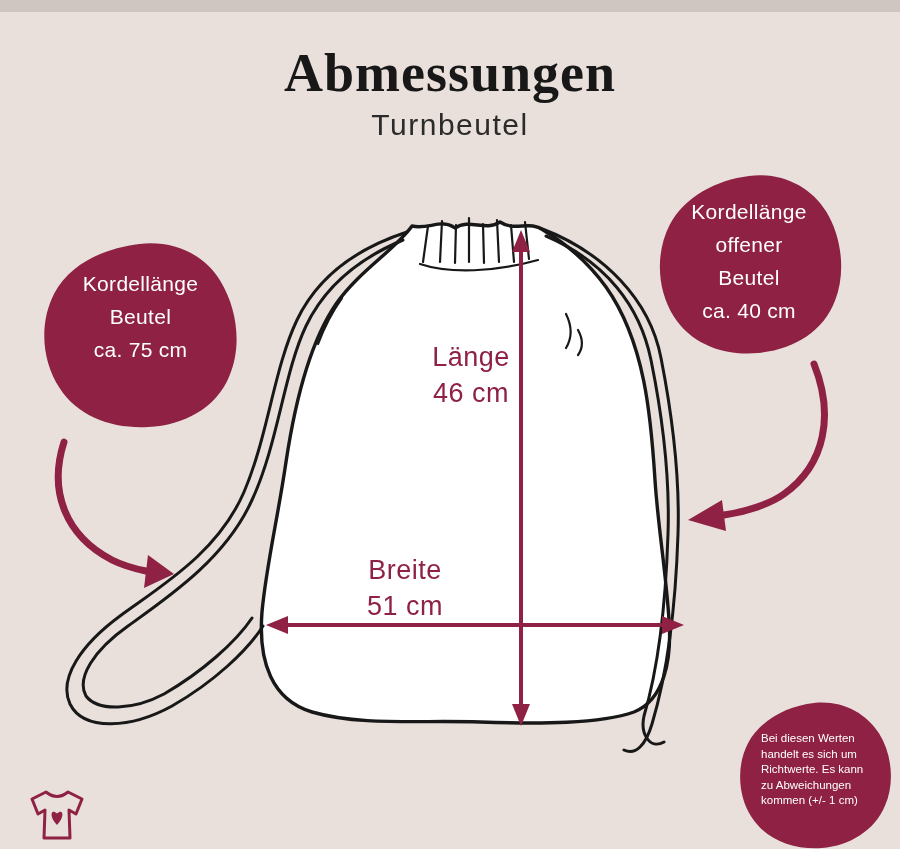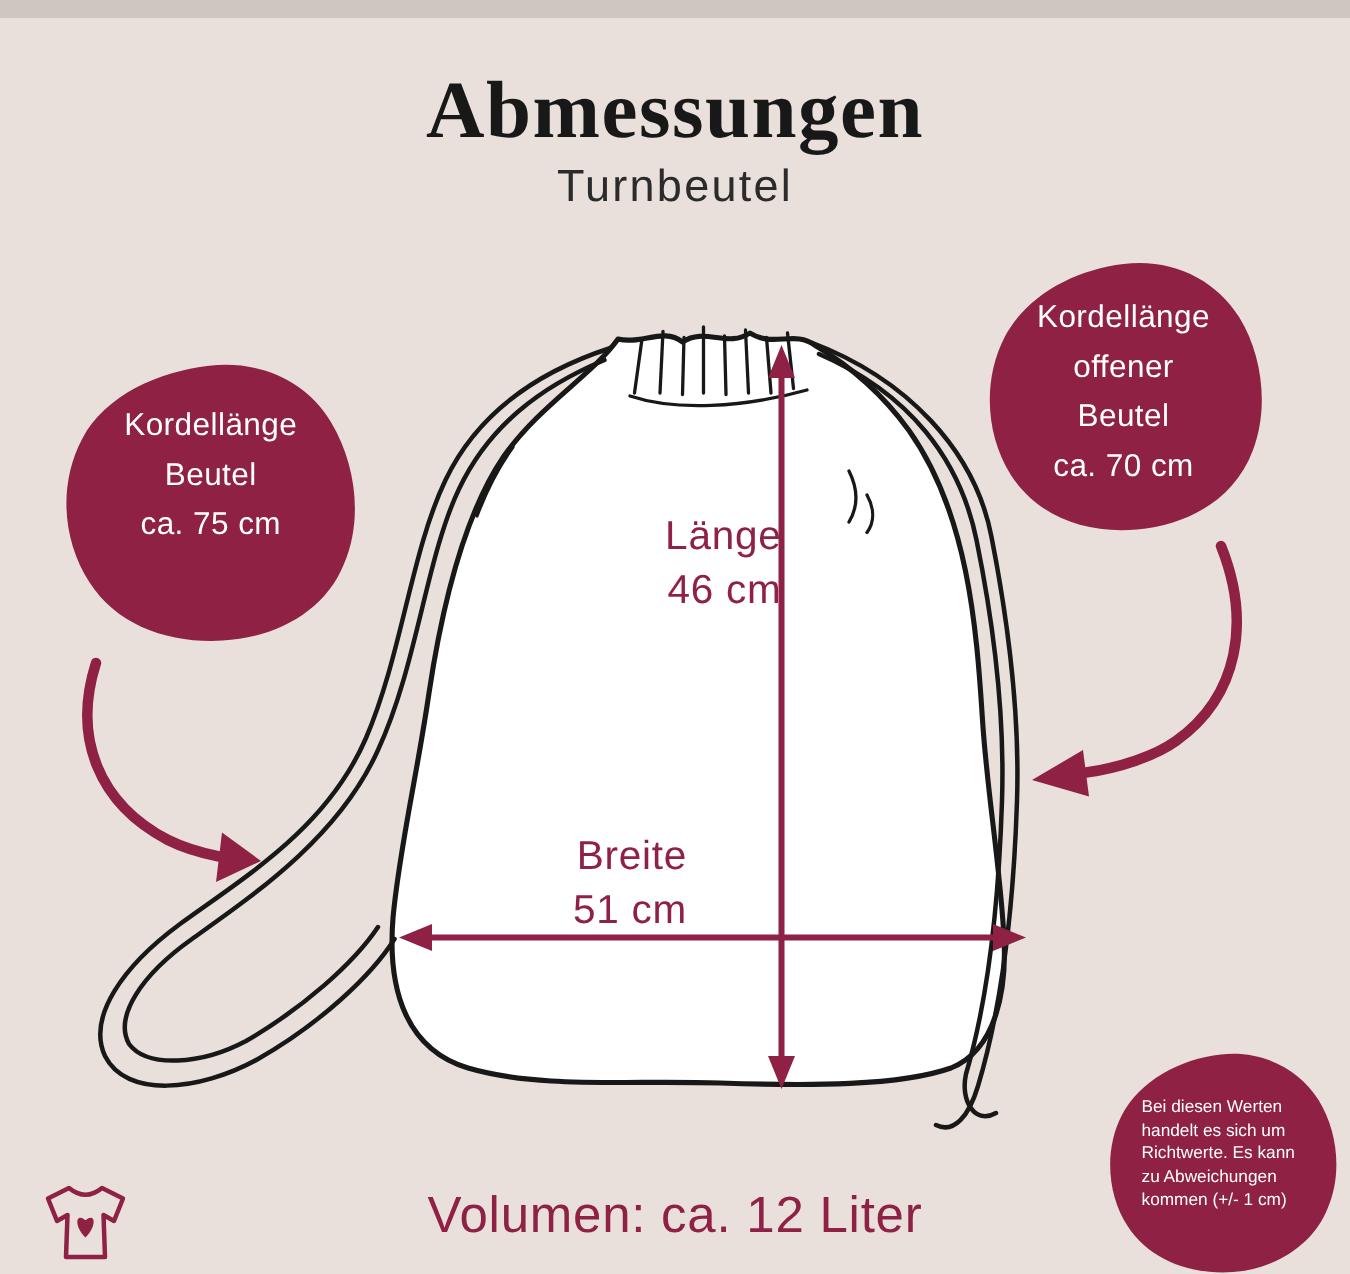--- a/index.html
+++ b/index.html
@@ -35,21 +35,21 @@
     position:absolute;left:0;width:100%;text-align:center;color:#ffffff;
     font-size:21px;line-height:33px;letter-spacing:0.3px;
   }
   .blob-left .blob-text{top:27px;}
   .blob-right .blob-text{top:23px;}
   .blob-disclaimer .blob-text{
     top:31px;text-align:left;padding:0 16px 0 26px;
     font-size:11.5px;line-height:15.5px;letter-spacing:0;
   }
   .dim-label{
-    position:absolute;text-align:right;color:var(--accent);
+    position:absolute;text-align:center;color:var(--accent);
     font-size:27px;line-height:36px;font-weight:500;letter-spacing:0.5px;
   }
   .dim-length{left:421px;top:327px;width:100px;}
   .dim-width{left:352px;top:540px;width:106px;}
   .volume{
     position:absolute;top:779px;left:0;width:100%;text-align:center;
     color:var(--accent);font-size:34px;font-weight:500;letter-spacing:0.5px;
   }
   .brand-logo{position:absolute;left:24px;top:772px;width:66px;height:64px;}
 </style>
@@ -142,21 +142,21 @@
 
   <div class="blob blob-right" style="left:654px;top:160px;width:190px;height:184px;">
     <svg viewBox="0 0 192 186">
       <path class="acc-fill" d="M96 4 C128 0 158 14 174 40 C190 66 194 102 183 130
         C171 162 140 180 105 183 C70 186 38 174 20 146 C3 119 1 82 16 53 C31 25 63 8 96 4 Z"></path>
     </svg>
     <div class="blob-text">
       <div>Kordellänge</div>
       <div>offener</div>
       <div>Beutel</div>
-      <div>ca. 70 cm</div>
+      <div>ca. 40 cm</div>
     </div>
   </div>
 
   <div class="blob blob-disclaimer" style="left:735px;top:688px;width:158px;height:150px;">
     <svg viewBox="0 0 160 152">
       <path class="acc-fill" d="M80 3 C107 0 132 12 146 34 C159 55 162 84 152 107
         C142 132 116 148 88 150 C60 152 32 142 17 119 C3 98 1 67 13 44 C25 21 52 6 80 3 Z"></path>
     </svg>
     <div class="blob-text">
       <div>Bei diesen Werten</div>
@@ -169,20 +169,19 @@
 
   <div class="dim-label dim-length">
     <div>Länge</div>
     <div>46 cm</div>
   </div>
   <div class="dim-label dim-width">
     <div>Breite</div>
     <div>51 cm</div>
   </div>
 
-  <div class="volume">Volumen: ca. 12 Liter</div>
 
   <svg class="brand-logo" viewBox="0 0 66 64">
     <path d="M22 8 Q33 17 44 8 L58 15 L52 30 L45 26 L46 54 L20 54 L21 26 L14 30 L8 15 Z" fill="none" stroke="var(--accent)" stroke-width="3" stroke-linejoin="round" stroke-linecap="round"></path>
     <path d="M33 41 C25 33 26.5 24 33 29.5 C39.5 24 41 33 33 41 Z" fill="var(--accent)"></path>
   </svg>
 
 </div>
 
 </body></html>

